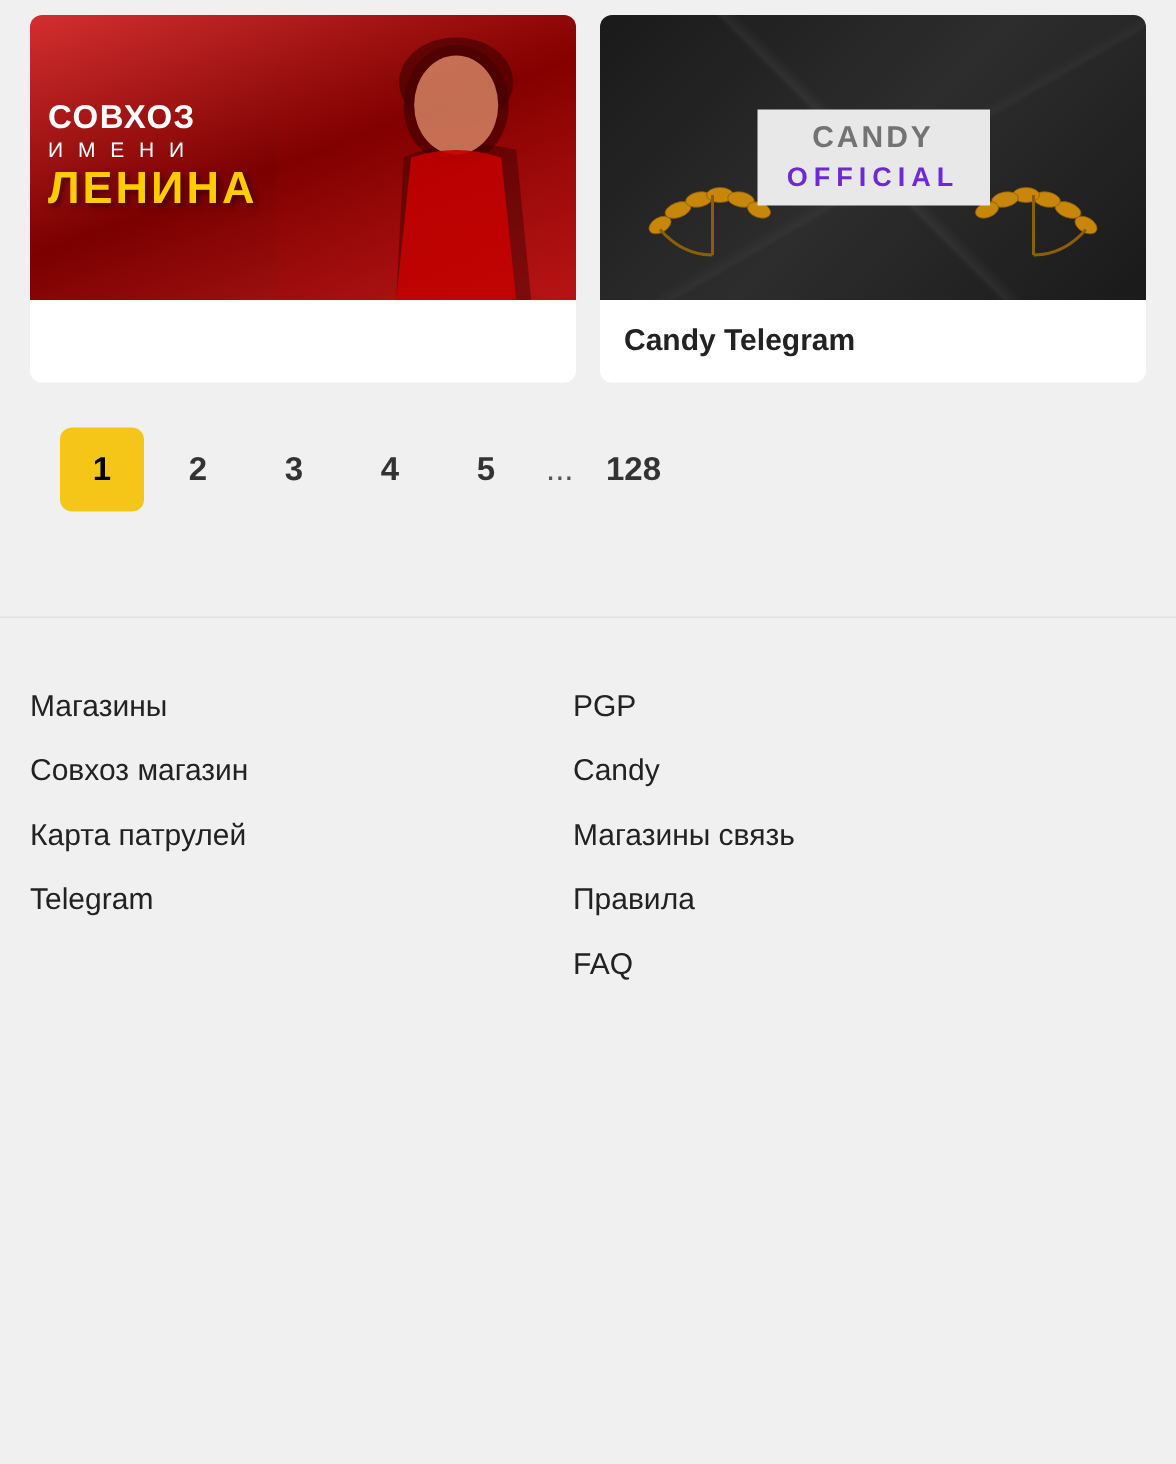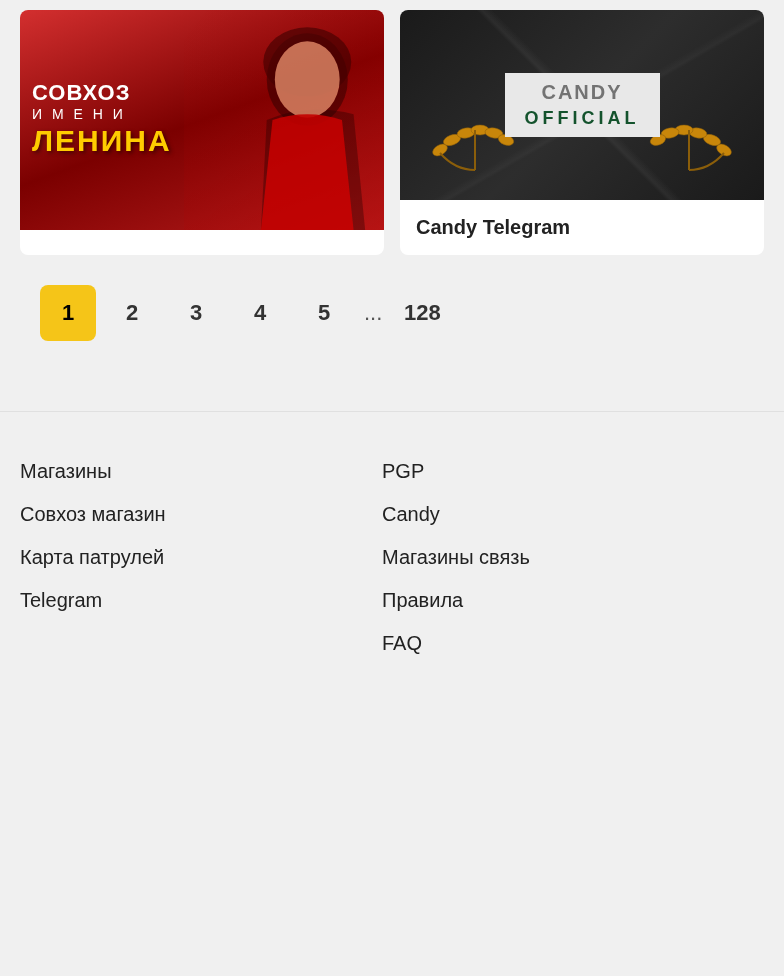--- a/index.html
+++ b/index.html
@@ -29,21 +29,21 @@
 
     .card {
       background: #fff;
       border-radius: 8px;
       overflow: hidden;
       cursor: pointer;
     }
 
     .sovhoz-img {
       width: 100%;
-      height: 220px;
+      height: 190px;
       background: linear-gradient(160deg, #d32f2f 0%, #7b0000 50%, #b71c1c 100%);
       position: relative;
       display: flex;
       align-items: center;
       justify-content: flex-end;
       overflow: hidden;
     }
 
     .sovhoz-text-overlay {
       position: absolute;
@@ -110,21 +110,21 @@
       background: #e8e8e8;
       padding: 8px 20px 4px;
       letter-spacing: 2px;
       display: block;
       text-transform: uppercase;
     }
 
     .candy-logo-sub {
       font-size: 18px;
       font-weight: 900;
-      color: #14532d;
+      color: #6d28d9;
       background: #e8e8e8;
       padding: 0 20px 8px;
       display: block;
       letter-spacing: 4px;
     }
 
     .crack-overlay {
       position: absolute;
       inset: 0;
       background: 

